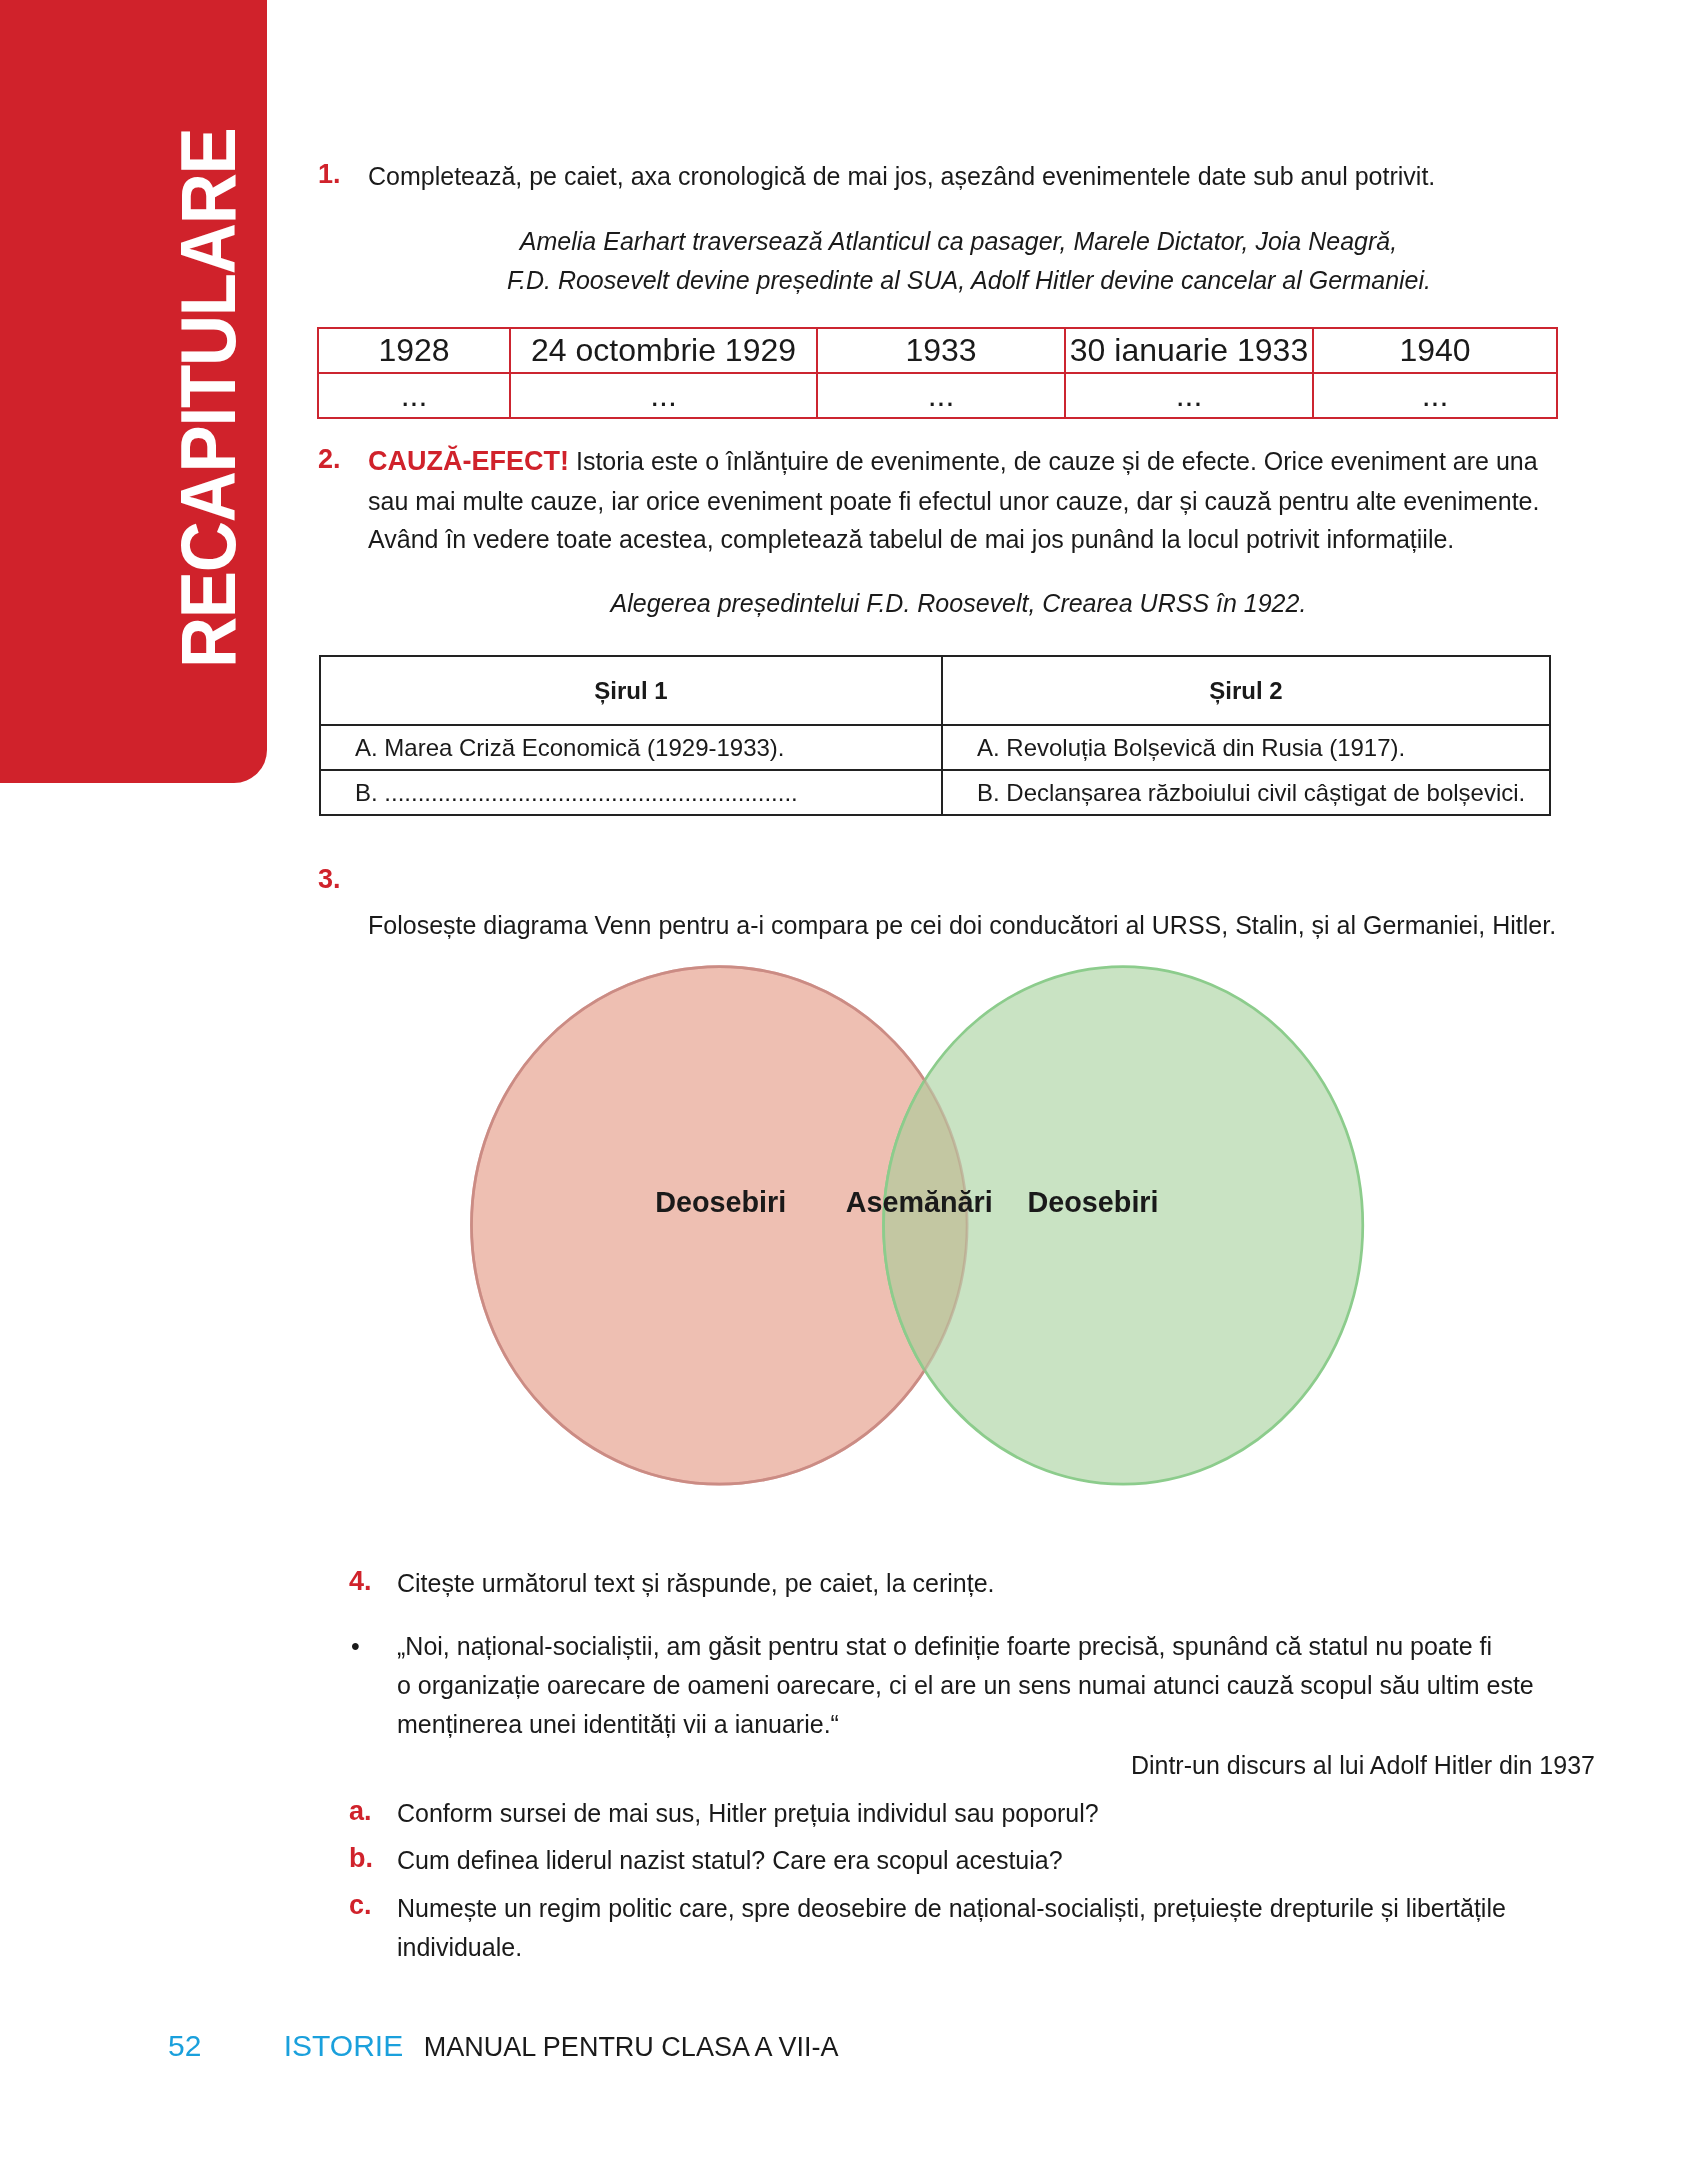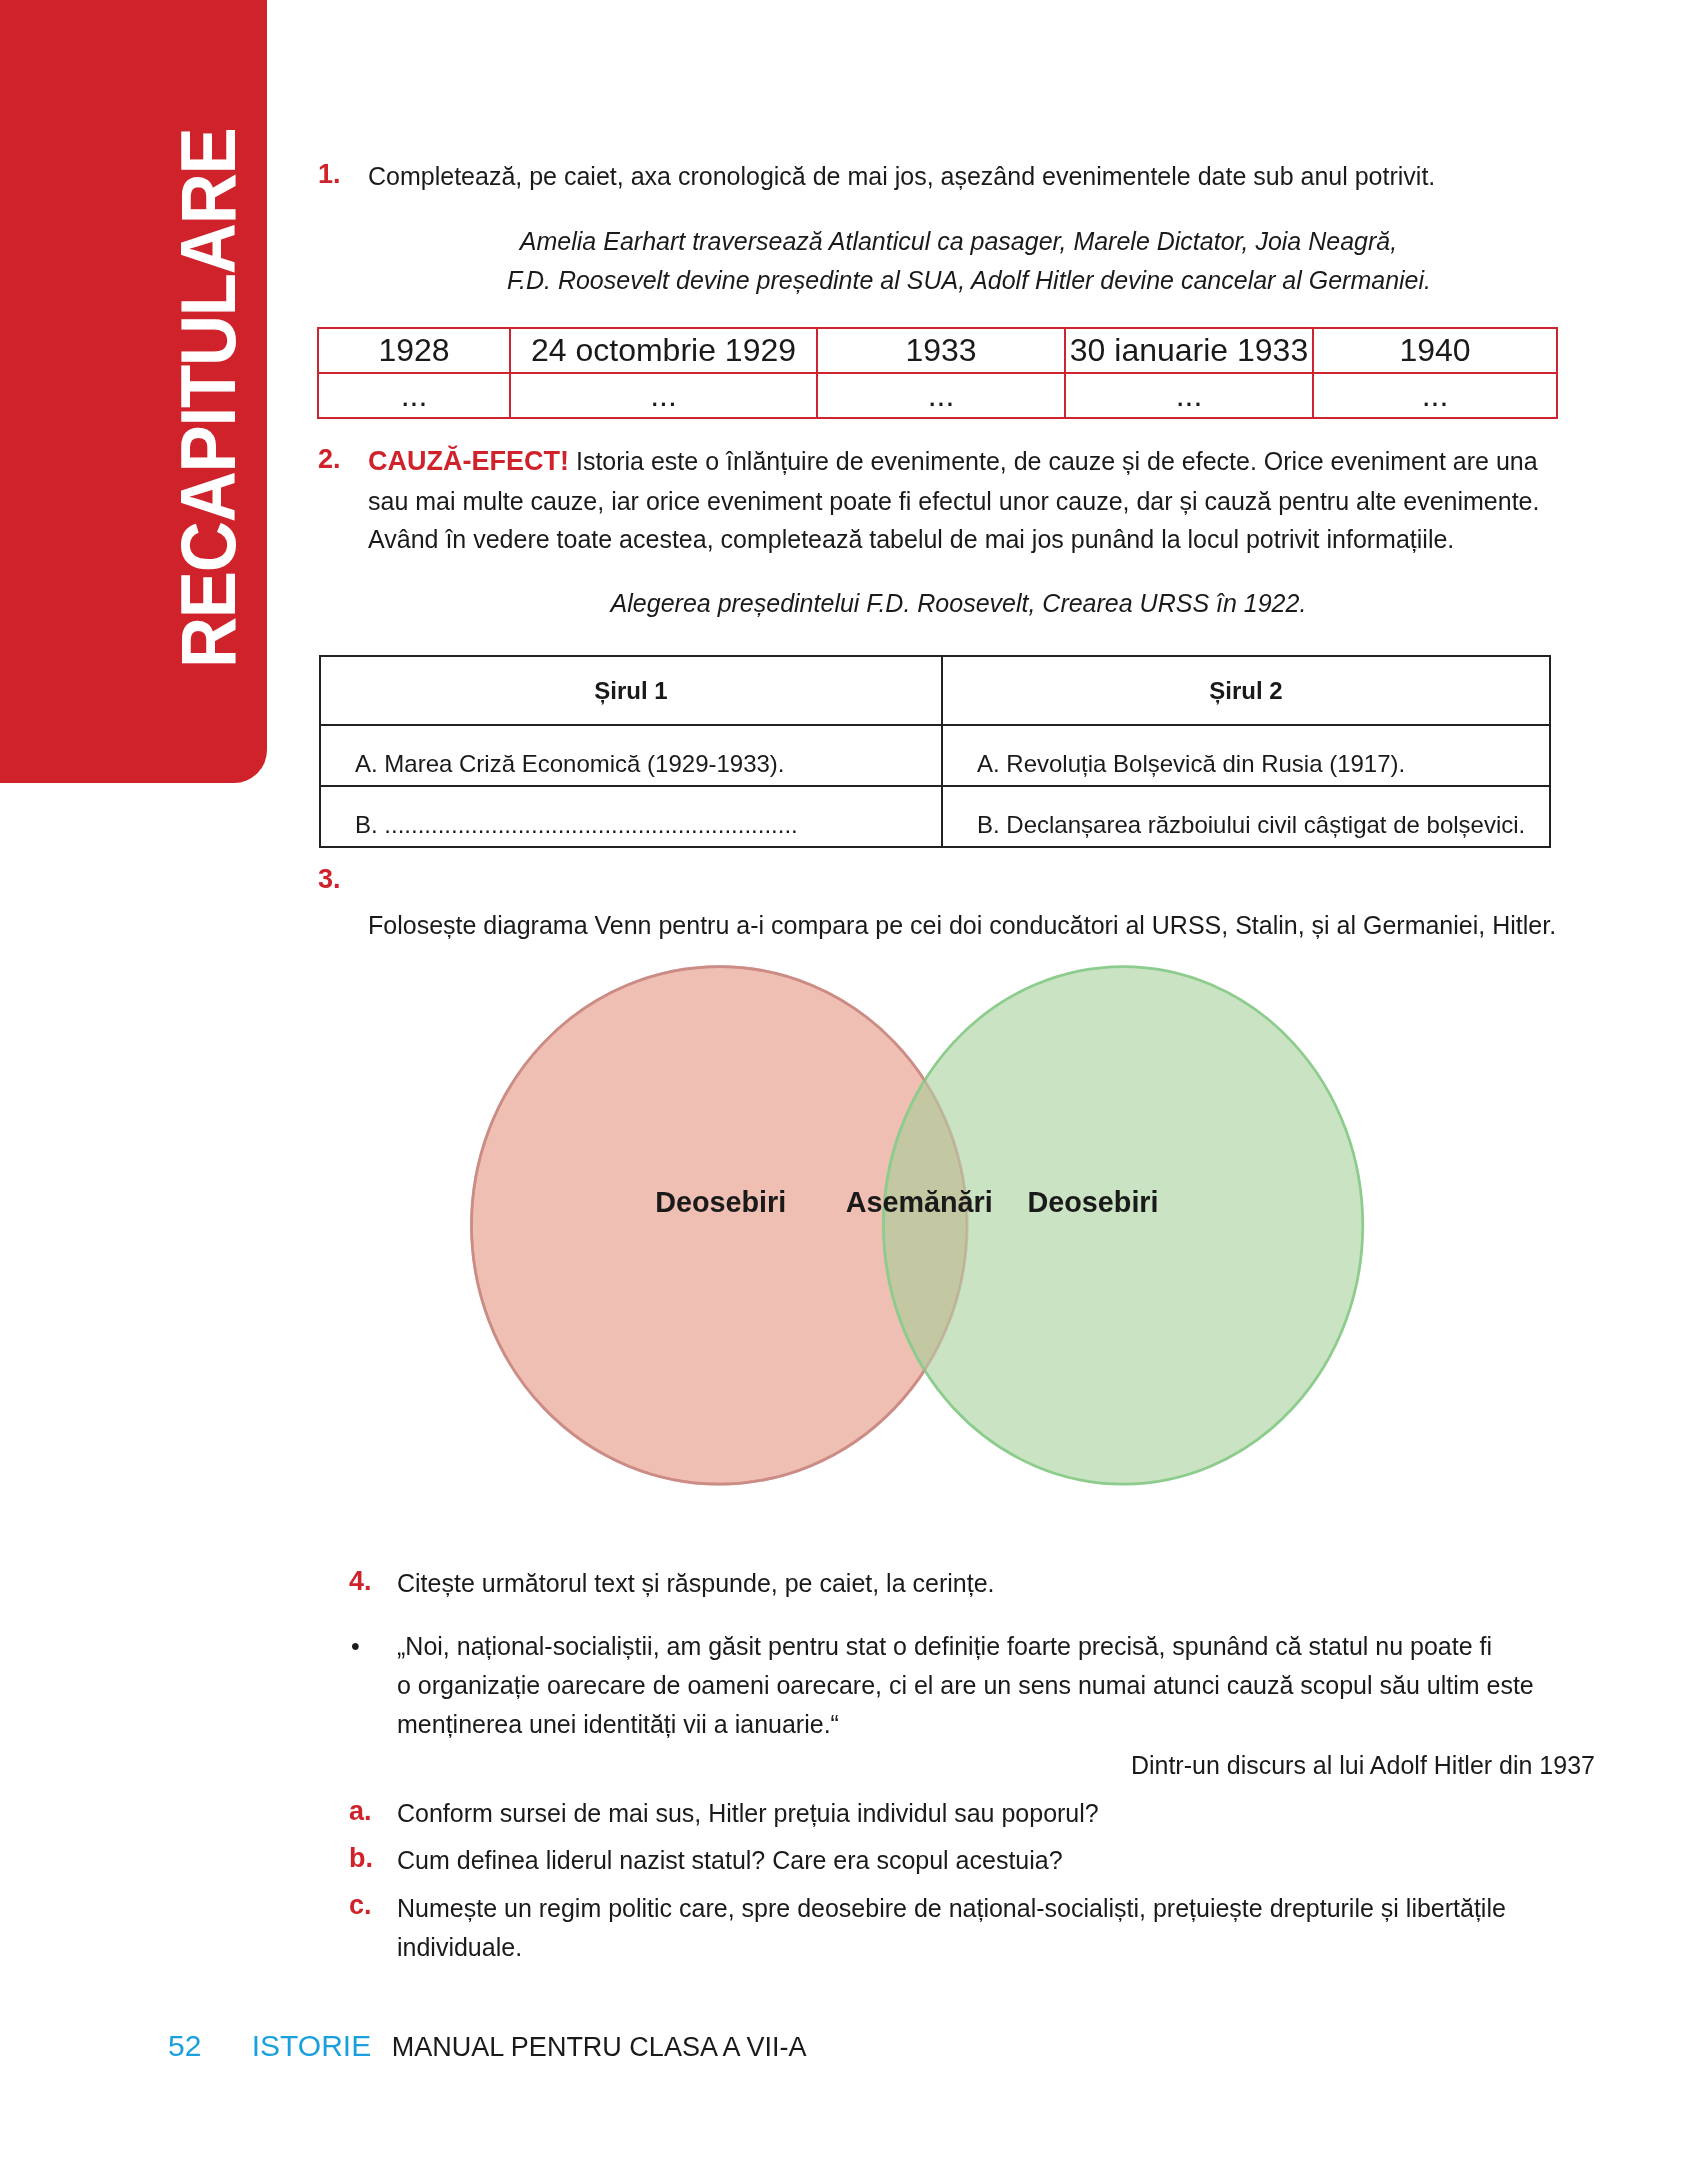--- a/index.html
+++ b/index.html
@@ -10,27 +10,27 @@
   .side-title { position:absolute; left:170px; top:668px; transform-origin:0 0;
                 transform:rotate(-90deg); color:#fff; font-family:"Liberation Sans", sans-serif;
                 font-weight:bold; font-size:77px; letter-spacing:-1.4px; line-height:1;
                 transform:rotate(-90deg) scaleX(0.92); white-space:nowrap; }
   .num { position:absolute; color:#d0222b; font-weight:bold; font-size:27px; }
   .txt { position:absolute; font-size:25px; line-height:40px; }
   .italic { font-style:italic; text-align:center; }
   .red-bold { color:#d0222b; font-weight:bold; }
   table { border-collapse:collapse; position:absolute; }
   .t1 td { border:2.1px solid #cc2530; text-align:center; font-size:32px; height:43px; padding:0; }
-  .t2 td { border:2.1px solid #222; font-size:24px; height:43px; padding:16px 0 0 34px; }
+  .t2 td { border:2.1px solid #222; font-size:24px; height:43px; padding:0 0 0 34px; }
   .t2 .hdr td { text-align:center; font-weight:bold; padding:12px; }
   .venn { position:absolute; left:466px; top:965px; }
   .venn-label { font-family:"Liberation Sans", sans-serif; font-weight:bold; font-size:42px; fill:#1a1a1a; }
   .footer { position:absolute; top:2029px; left:168px; font-size:30px; white-space:nowrap; }
   .footer .pn { color:#1aa0dc; }
-  .footer .subj { color:#1aa0dc; margin-left:42px; }
+  .footer .subj { color:#1aa0dc; margin-left:74px; }
   .footer .book { color:#1a1a1a; margin-left:12.3px; font-size:27px; }
 </style>
 </head>
 <body>
 
 <div class="side-tab"></div>
 <div class="side-title">RECAPITULARE</div>
 
 <div class="num" style="left:318px; top:159px;">1.</div>
 <div class="txt" style="left:368px; top:156px;">Completează, pe caiet, axa cronologică de mai jos, așezând evenimentele date sub anul potrivit.</div>

